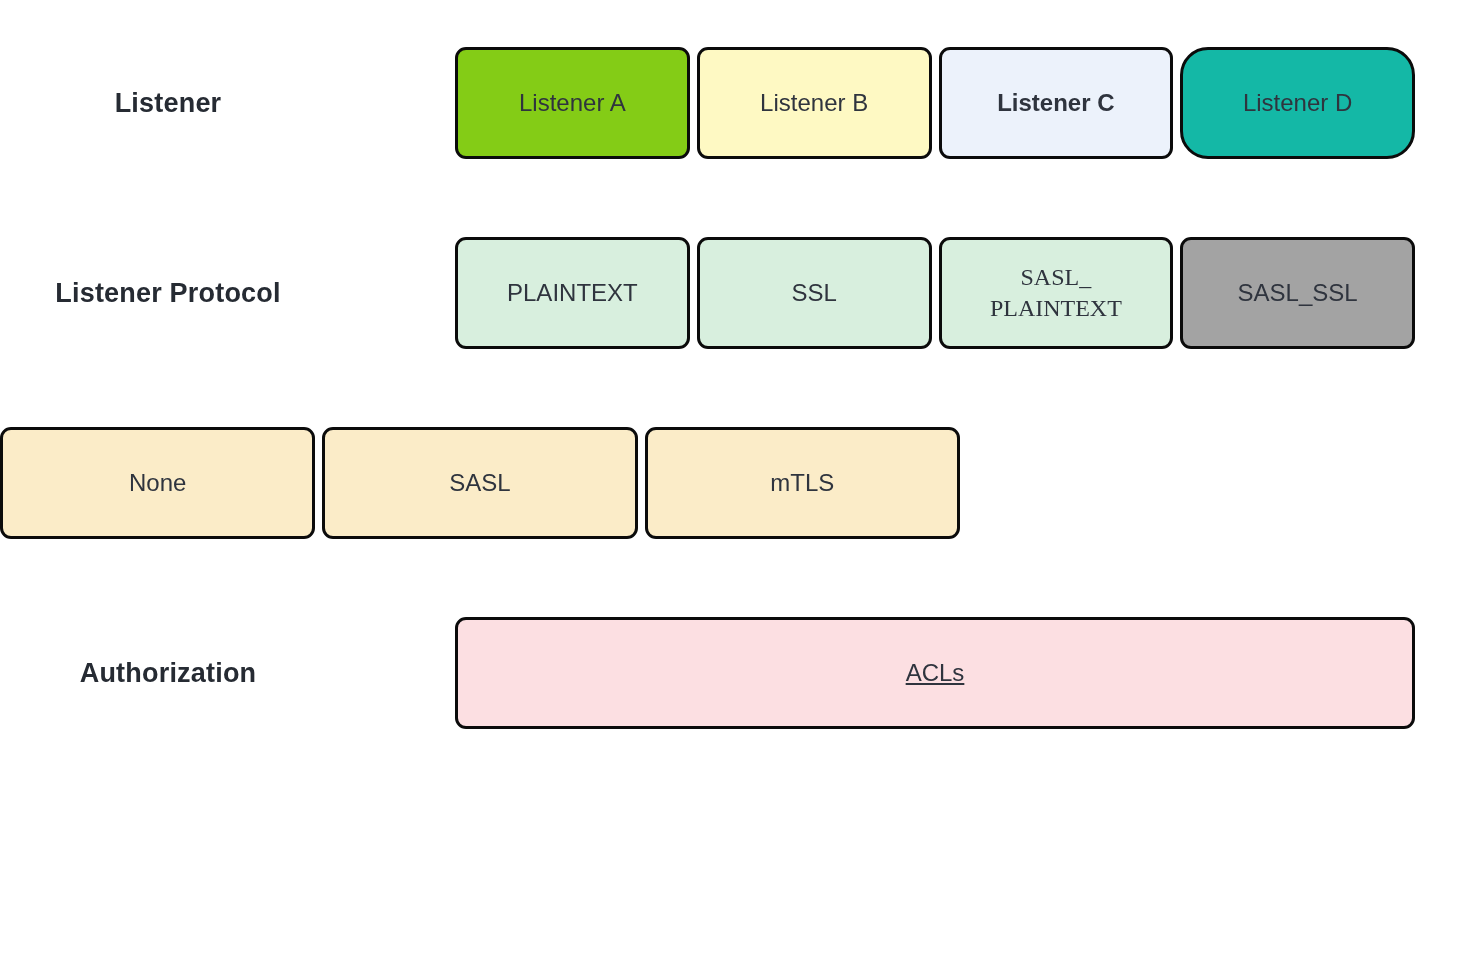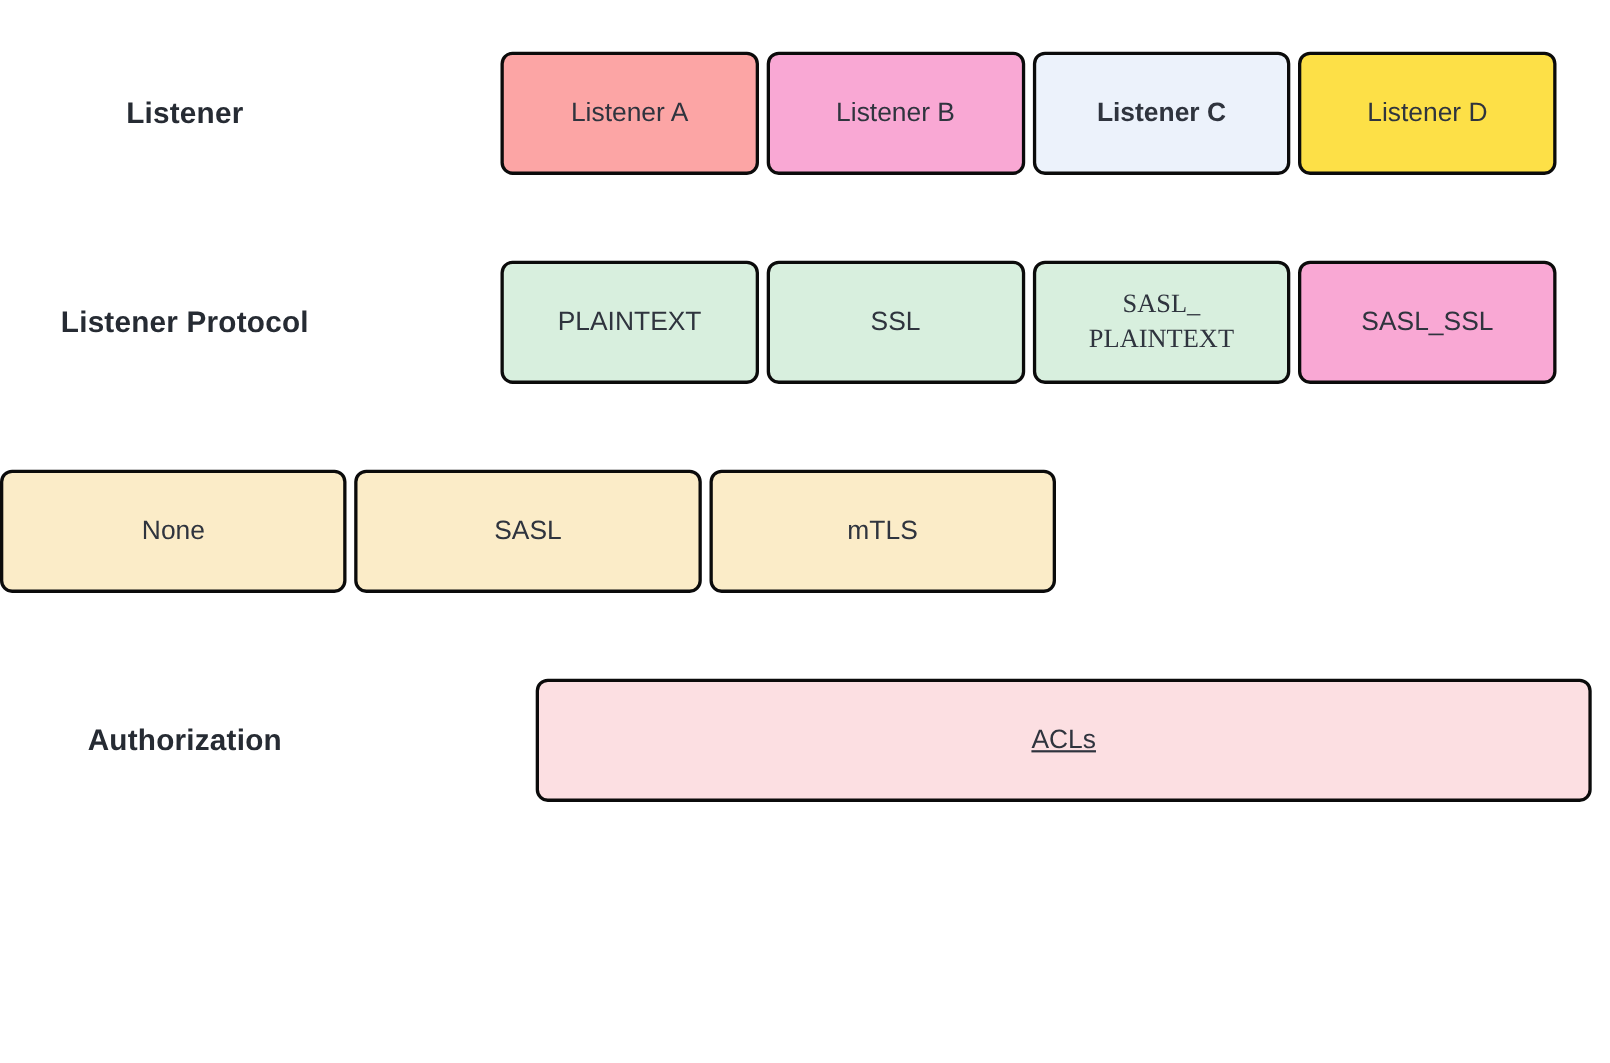--- a/index.html
+++ b/index.html
@@ -14,21 +14,21 @@
     width: 1464px;
     height: 966px;
     padding-top: 47px;
   }
   .row {
     display: flex;
     align-items: stretch;
     height: 112px;
     margin-bottom: 78px;
   }
-  .row:last-child { margin-bottom: 0; gap: 32px; }
+  .row:last-child { margin-bottom: 0; }
   .label-cell {
     width: 455px;
     flex: 0 0 455px;
     display: flex;
     align-items: center;
     justify-content: center;
     padding-right: 119px;
     font-size: 27px;
     font-weight: 700;
     color: #262b33;
@@ -56,35 +56,35 @@
   }
 </style>
 </head>
 <body>
 
 <div class="canvas">
 
   <div class="row">
     <div class="label-cell">Listener</div>
     <div class="boxes">
-      <div class="box" style="background-color: #fca5a5;">Listener A</div>
-      <div class="box" style="background-color: #f9a8d4;">Listener B</div>
+      <div class="box" style="background-color: #84cc16;">Listener A</div>
+      <div class="box" style="background-color: #fef9c3;">Listener B</div>
       <div class="box" style="background-color: rgb(236, 242, 251); font-weight: bold;">Listener C</div>
-      <div class="box" style="background-color: #fde047;">Listener D</div>
+      <div class="box" style="background-color: #14b8a6; border-radius: 28px;">Listener D</div>
     </div>
   </div>
 
   <div class="row">
     <div class="label-cell">Listener Protocol</div>
     <div class="boxes">
       <div class="box" style="background-color: rgb(216, 239, 222);">PLAINTEXT</div>
       <div class="box" style="background-color: rgb(216, 239, 222);">SSL</div>
       <div class="box" style="background-color: rgb(216, 239, 222); font-family: Liberation Serif, serif;">SASL_
 PLAINTEXT</div>
-      <div class="box" style="background-color: #f9a8d4;">SASL_SSL</div>
+      <div class="box" style="background-color: #a3a3a3;">SASL_SSL</div>
     </div>
   </div>
 
   <div class="row">
     <div class="boxes">
       <div class="box" style="background-color: rgb(251, 236, 200); text-align: center;">None</div>
       <div class="box" style="background-color: rgb(251, 236, 200);">SASL</div>
       <div class="box" style="background-color: rgb(251, 236, 200);">mTLS</div>
     </div>
   </div>

